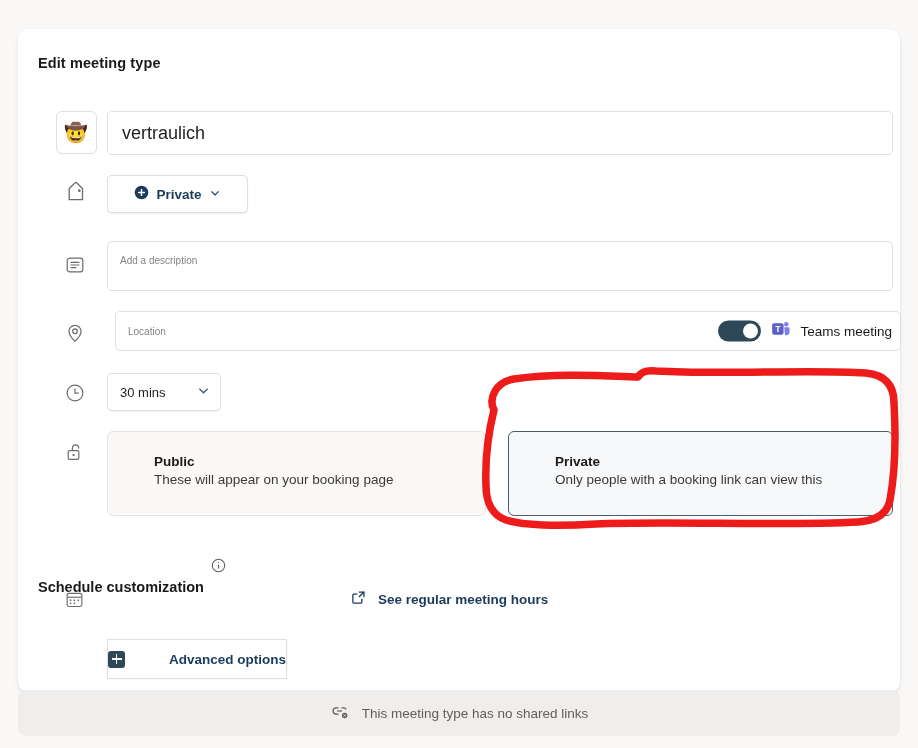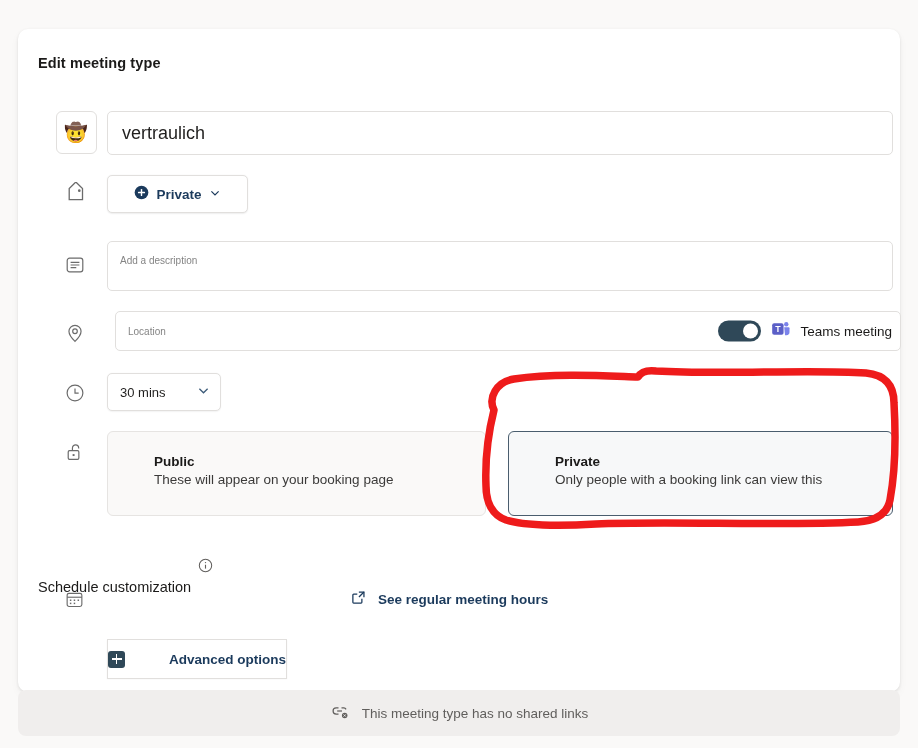--- a/index.html
+++ b/index.html
@@ -164,21 +164,21 @@
     font-size: 13.5px; font-weight: bold; color: #1b1a19; margin-bottom: 3px;
   }
   .privacy-card .sub { font-size: 13.5px; color: #3b3a39; }
 
   
   .sched-head {
     position: absolute;
     left: 20px; top: 510px;
     display: flex; align-items: center; gap: 7px;
   }
-  .sched-head .t { font-size: 14.5px; font-weight: normal; color: #1b1a19; margin-top: 40px; }
+  .sched-head .t { font-size: 14.5px; font-weight: bold; color: #1b1a19; margin-top: 40px; }
 
   .cal-icon { position: absolute; left: 46px; top: 560px; }
   .hours-btn {
     position: absolute;
     left: 89px; top: 550px;
     width: 220px; height: 40px;
     border: 1px solid #e1dfdd;
     border-radius: 5px;
     background: #fff;
     display: flex; align-items: center; justify-content: space-between;

